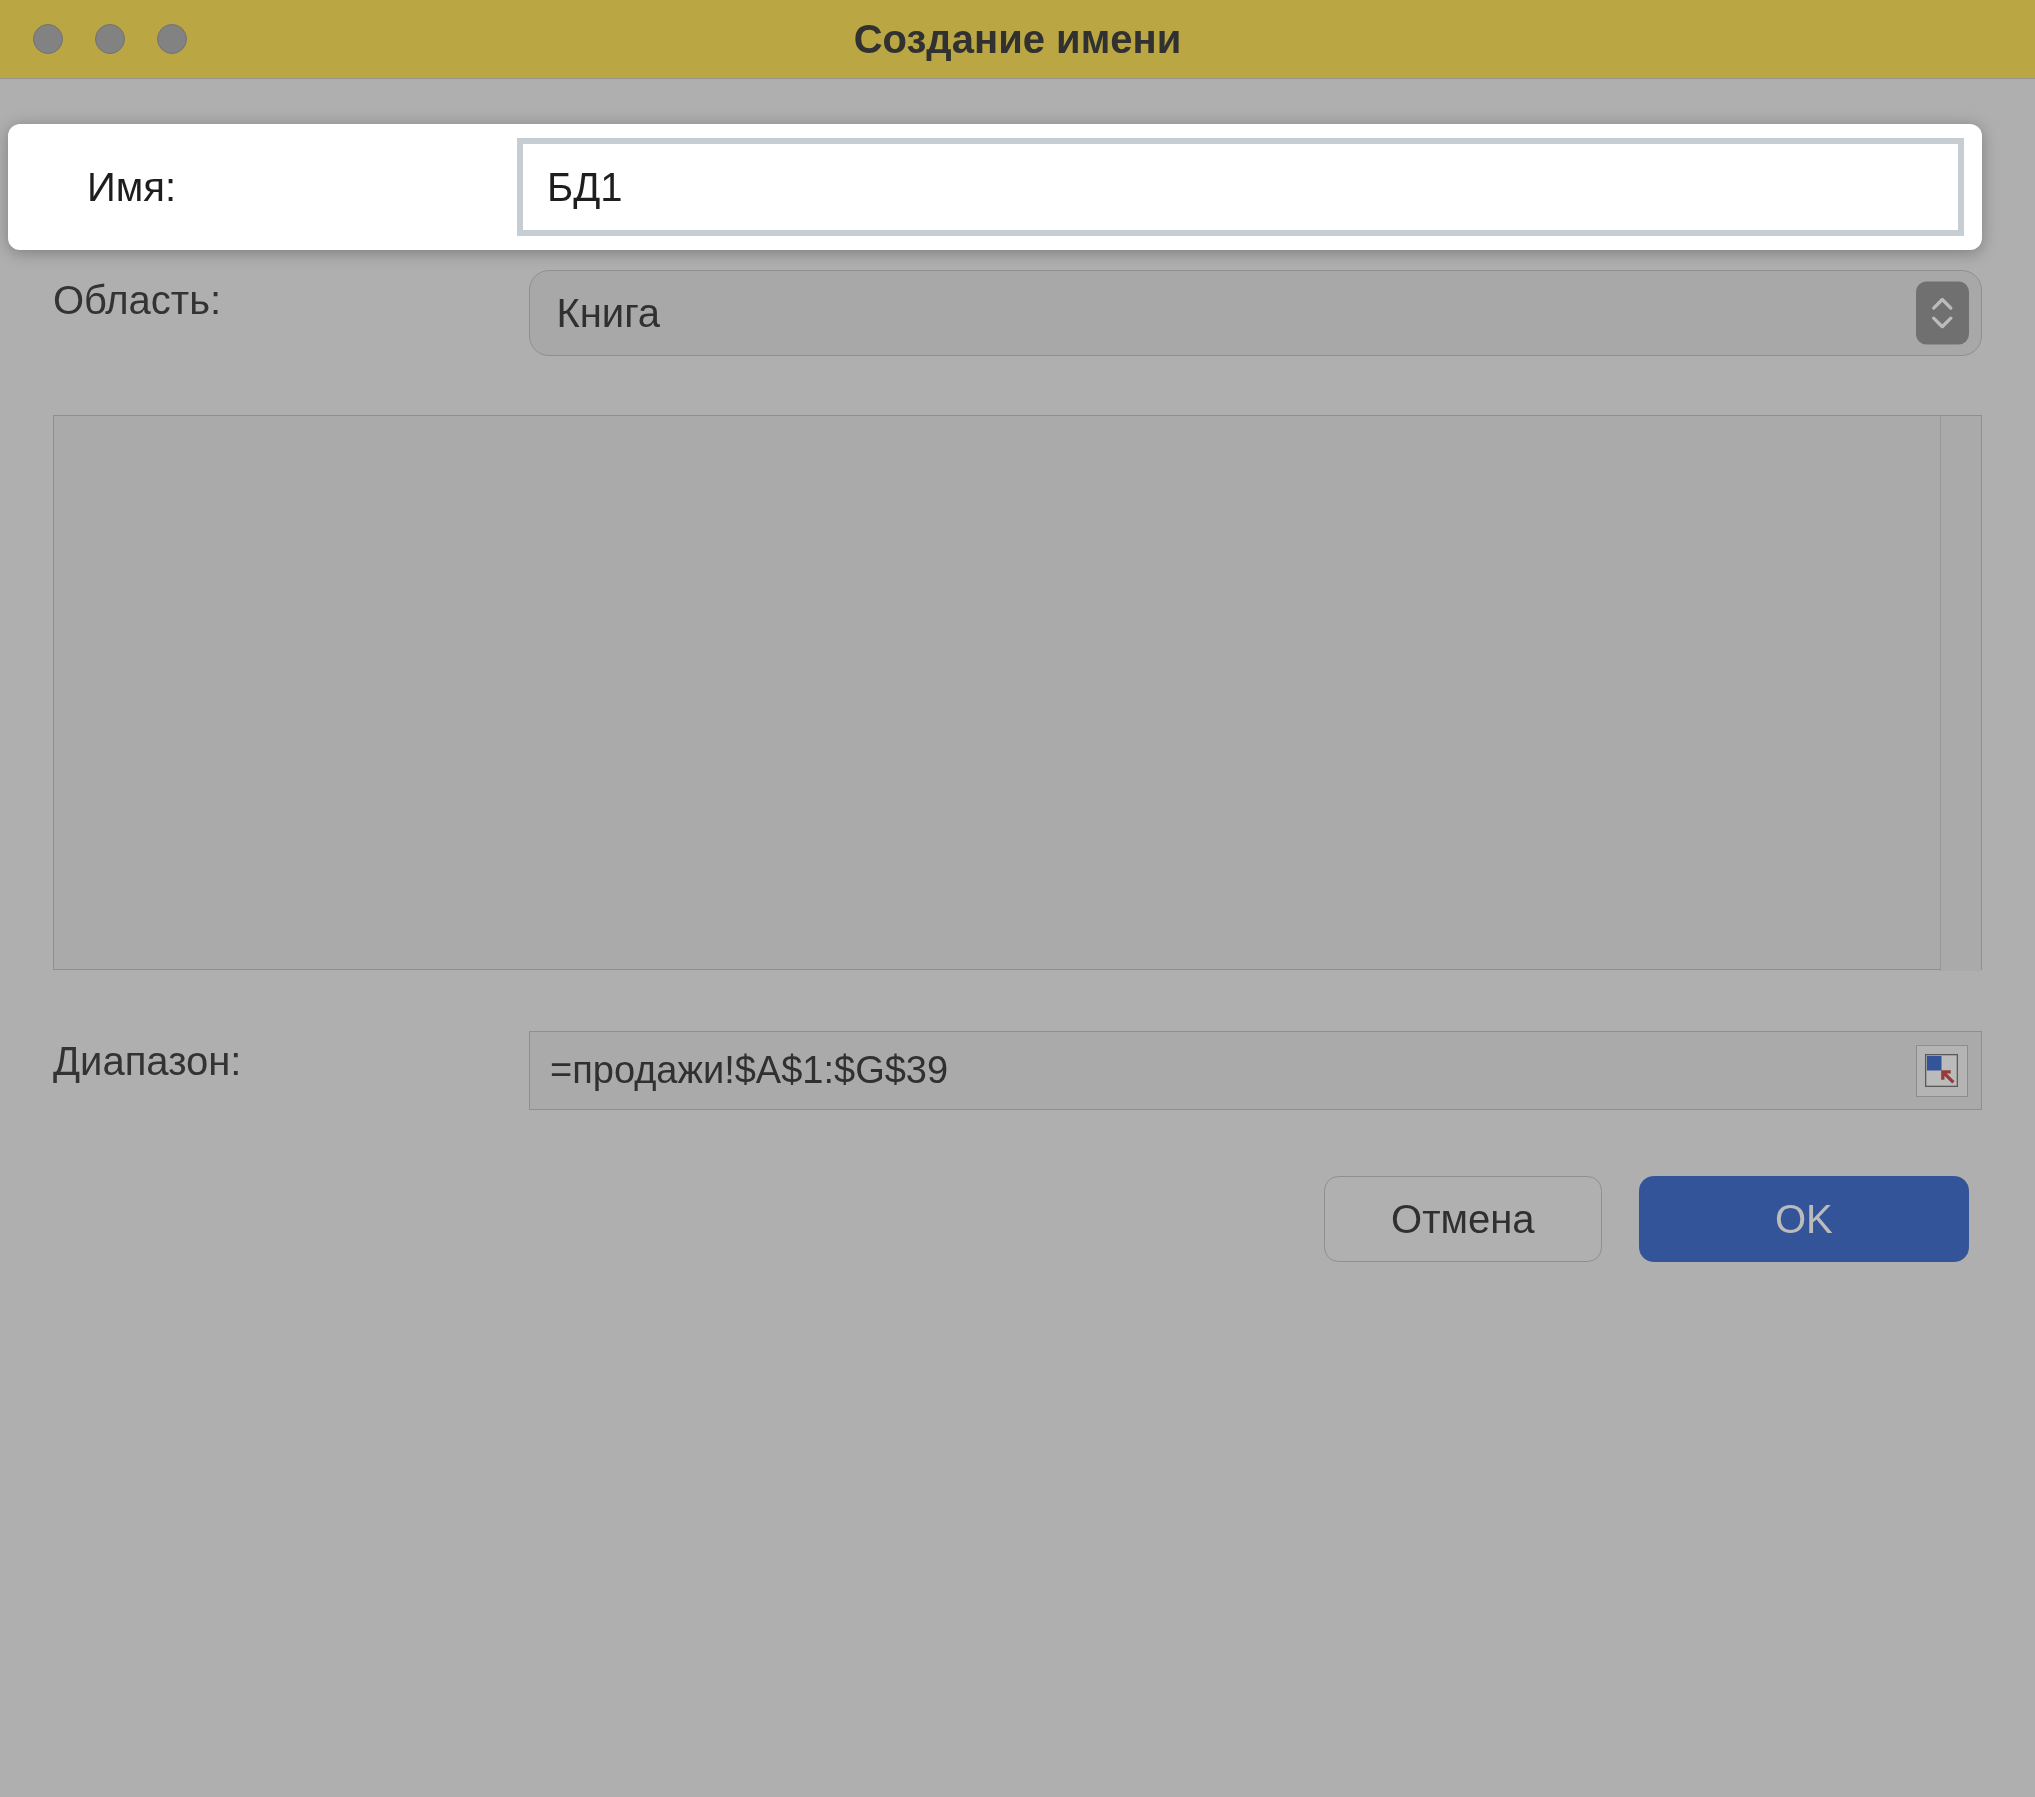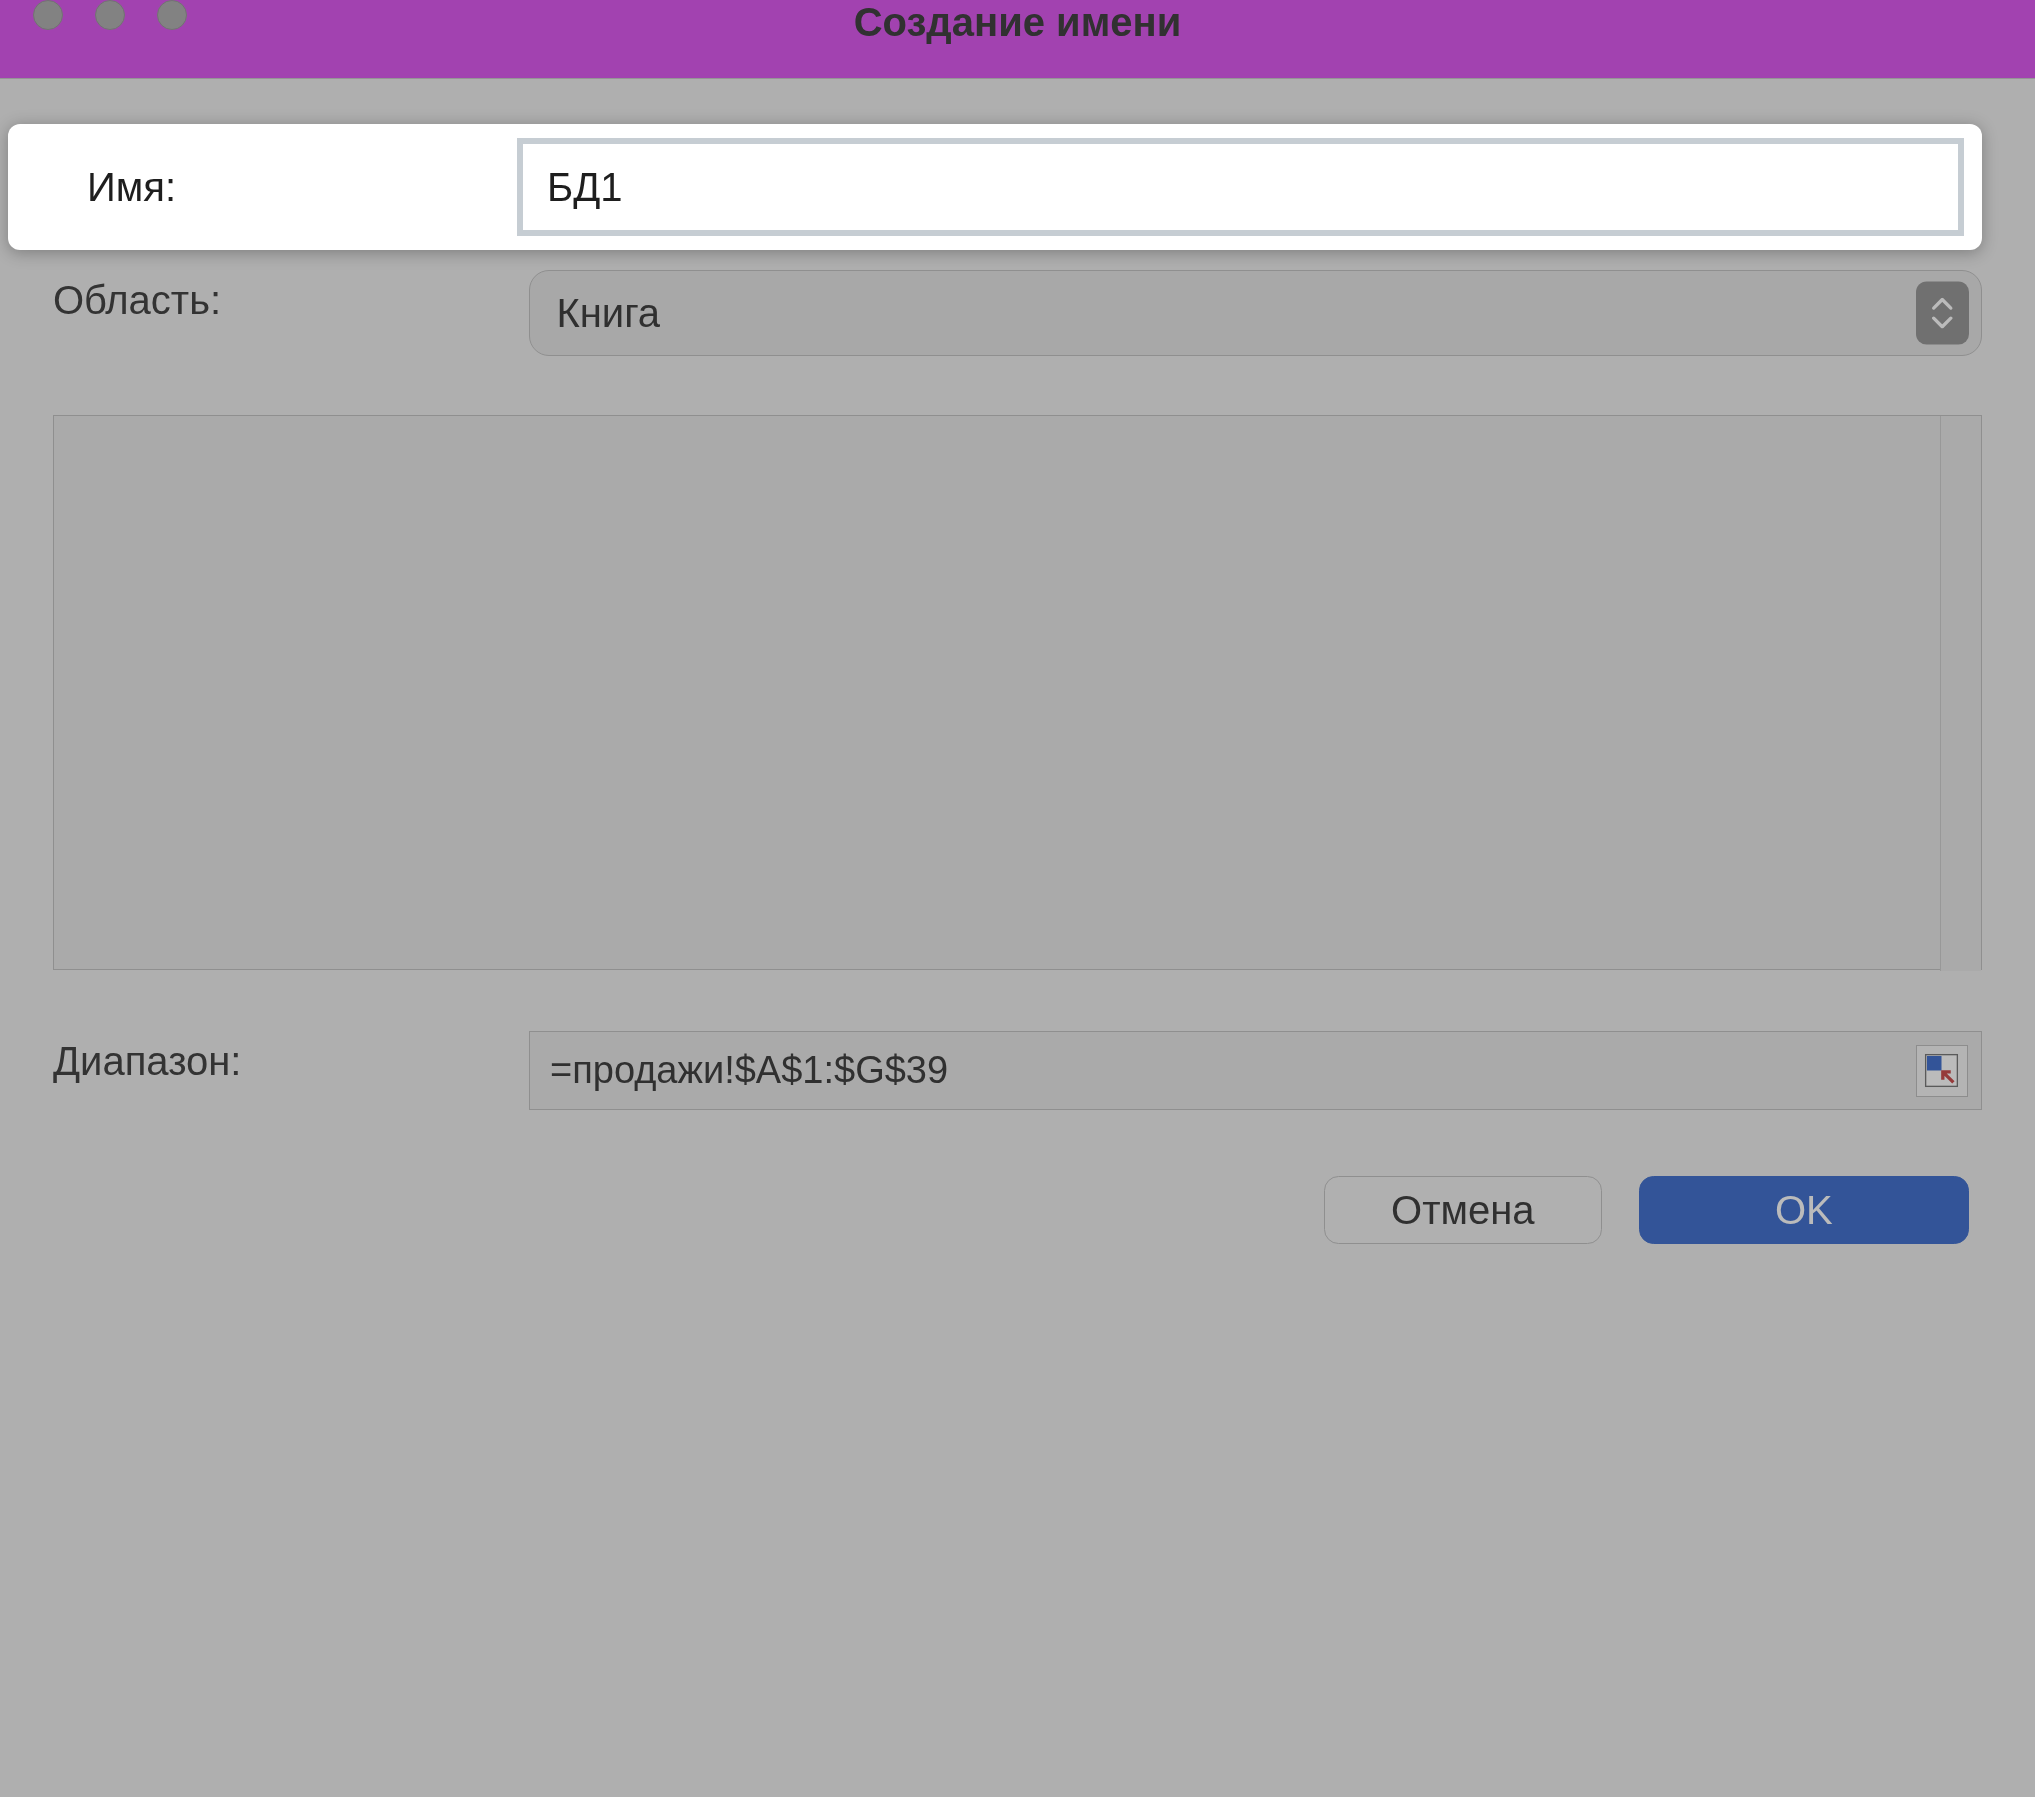--- a/index.html
+++ b/index.html
@@ -20,23 +20,24 @@
   .dim {
     position: absolute;
     inset: 0;
     background: rgba(60,60,60,0.35);
     pointer-events: none;
     z-index: 50;
   }
   .titlebar {
     height: 79px;
     display: flex;
+    align-items: center;
     position: relative;
     border-bottom: 1.3px solid #c5c5c5;
-    background: #d946ef;
+    background: #fde047;
   }
   .traffic {
     display: flex;
     gap: 32px;
     padding-left: 33px;
   }
   .dot {
     width: 30px;
     height: 30px;
     border-radius: 50%;
@@ -186,21 +187,21 @@
     justify-content:center;
   }
 
   .footer {
     display: flex;
     justify-content: flex-end;
     gap: 37px;
     padding-right: 13.2px;
   }
   .btn {
-    height: 68px;
+    height: 86px;
     min-width: 278px;
     border-radius: 14.5px;
     font-size: 40px;
     display: flex;
     align-items: center;
     justify-content: center;
     border: 1.3px solid #bcbcbc;
     background: #eeeeee;
     color: #2a2a2a;
   }

